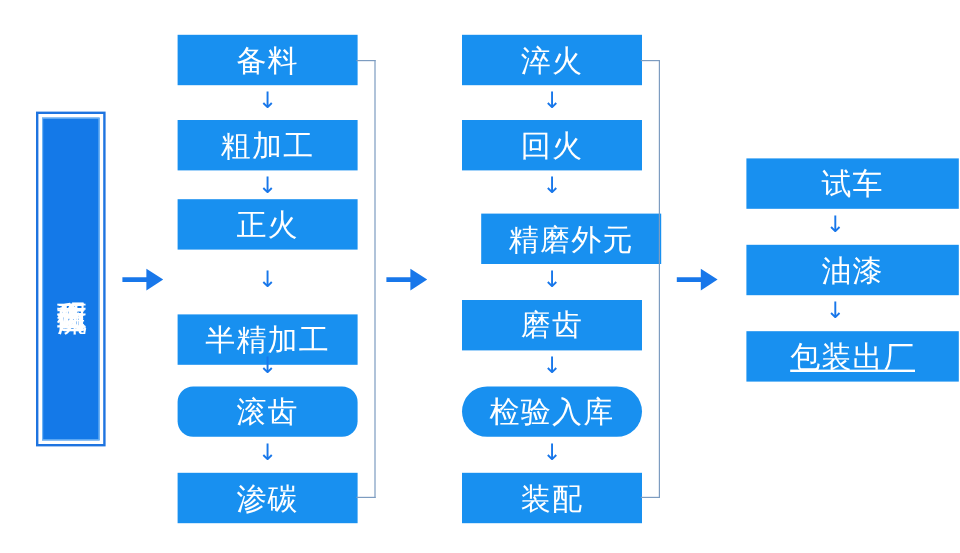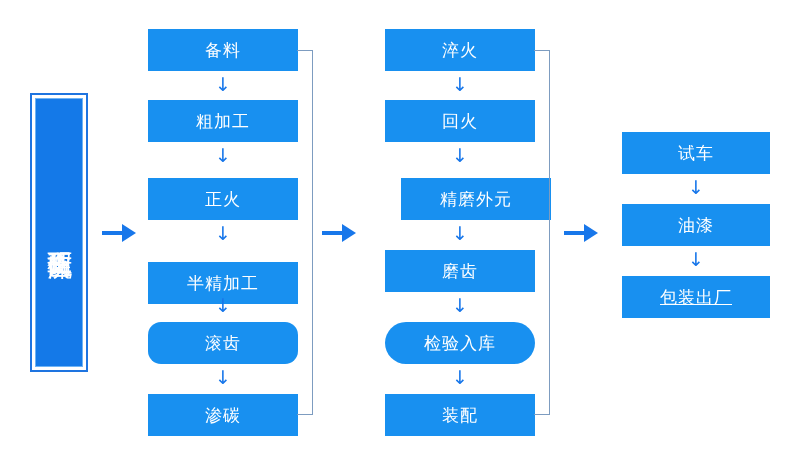--- a/index.html
+++ b/index.html
@@ -53,28 +53,28 @@
 
   
   .pbox {
     position: absolute;
     box-sizing: border-box;
     background: #1890f0;
     color: #ffffff;
     display: flex;
     align-items: center;
     justify-content: center;
-    font-size: 17px;
+    font-size: 25px;
     line-height: 1;
     letter-spacing: 1px;
     white-space: nowrap;
     height: 42px;
   }
   .col1 .pbox, .col2 .pbox { width: 150px; }
-  .col3 .pbox { width: 148px; }
+  .col3 .pbox { width: 177px; }
 
   
   .darrow {
     position: absolute;
     width: 20px;
     height: 22px;
     color: #1877ea;
     font-size: 19px;
     line-height: 22px;
     text-align: center;
@@ -114,21 +114,21 @@
       <path d="M2 13 H24" stroke="#1877ea" stroke-width="4" fill="none"></path>
       <path d="M22 4 L36 13 L22 22 Z" fill="#1877ea"></path>
     </svg>
   </div>
 
   <div class="col1">
     <div class="pbox" style="left:148px; top:29px;">备料</div>
     <div class="darrow" style="left:213px; top:73px;">↓</div>
     <div class="pbox" style="left:148px; top:100px;">粗加工</div>
     <div class="darrow" style="left:213px; top:144px;">↓</div>
-    <div class="pbox" style="left:148px; top:178px;">正火</div>
+    <div class="pbox" style="left:148px; top:166px;">正火</div>
     <div class="darrow" style="left:213px; top:222px;">↓</div>
     <div class="pbox" style="left:148px; top:250px;margin-top:12px;">半精加工</div>
     <div class="darrow" style="left:213px; top:294px;">↓</div>
     <div class="pbox" style="left:148px; top:322px;border-radius:13px;">滚齿</div>
     <div class="darrow" style="left:213px; top:366px;">↓</div>
     <div class="pbox" style="left:148px; top:394px;">渗碳</div>
 
     <div class="bracket" style="left:297px; top:50px; width:16px; height:365px;"></div>
   </div>
 

